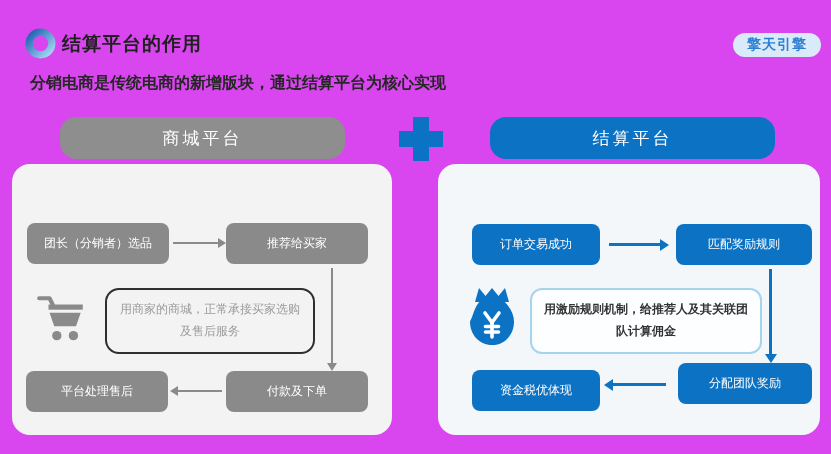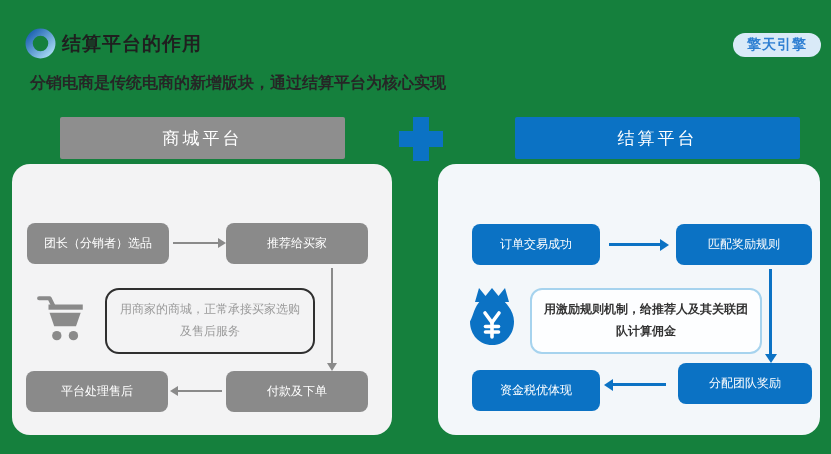--- a/index.html
+++ b/index.html
@@ -1,30 +1,30 @@
 <!DOCTYPE html>
 <html><head>
 <meta charset="utf-8">
 <style>
   html,body { margin:0; padding:0; background:#ffffff; }
   body { font-family:"Liberation Sans","DejaVu Sans",sans-serif; }
-  .slide { position:relative; width:831px; height:454px; background:#15803d; overflow:hidden; }
+  .slide { position:relative; width:831px; height:454px; background:#d946ef; overflow:hidden; }
 
   
   .ring-icon { position:absolute; left:25px; top:28px; width:31px; height:31px; }
   .slide-title { position:absolute; left:62px; top:31px; font-size:19px; font-weight:bold; color:#1f1f1f; letter-spacing:1px; }
   .brand-badge { position:absolute; right:10px; top:33px; height:24px; padding:0 14px; display:flex; align-items:center;
                  background:#D9EAF8; color:#2E7FD2; font-size:14px; font-weight:bold; border-radius:999px; letter-spacing:1px; }
   .subtitle { position:absolute; left:30px; right:0; top:73px; text-align:left; font-size:16px; font-weight:bold; color:#262626; }
 
   
   .panel-header { position:absolute; top:117px; width:285px; height:42px; display:flex; align-items:center; justify-content:center;
-                  color:#ffffff; font-size:17px; letter-spacing:3px; border-radius:2px; }
+                  color:#ffffff; font-size:17px; letter-spacing:3px; border-radius:16px; }
   .panel-header.gray { left:60px; background:#8E8E8E; }
-  .panel-header.blue { left:490px; background:#0B72C4;margin-left:25px; }
+  .panel-header.blue { left:490px; background:#0B72C4; }
   .plus-icon { position:absolute; left:396px; top:115px; width:50px; height:48px; }
 
   
   .panel { position:absolute; top:164px; height:271px; border-radius:18px; }
   .panel.mall { left:12px; width:380px; background:#F3F3F4; }
   .panel.settle { left:438px; width:382px; background:#F3F7FA; }
 
   
   .node { position:absolute; display:flex; align-items:center; justify-content:center; text-align:center;
           color:#ffffff; font-size:12px; border-radius:8px; height:41px; }

